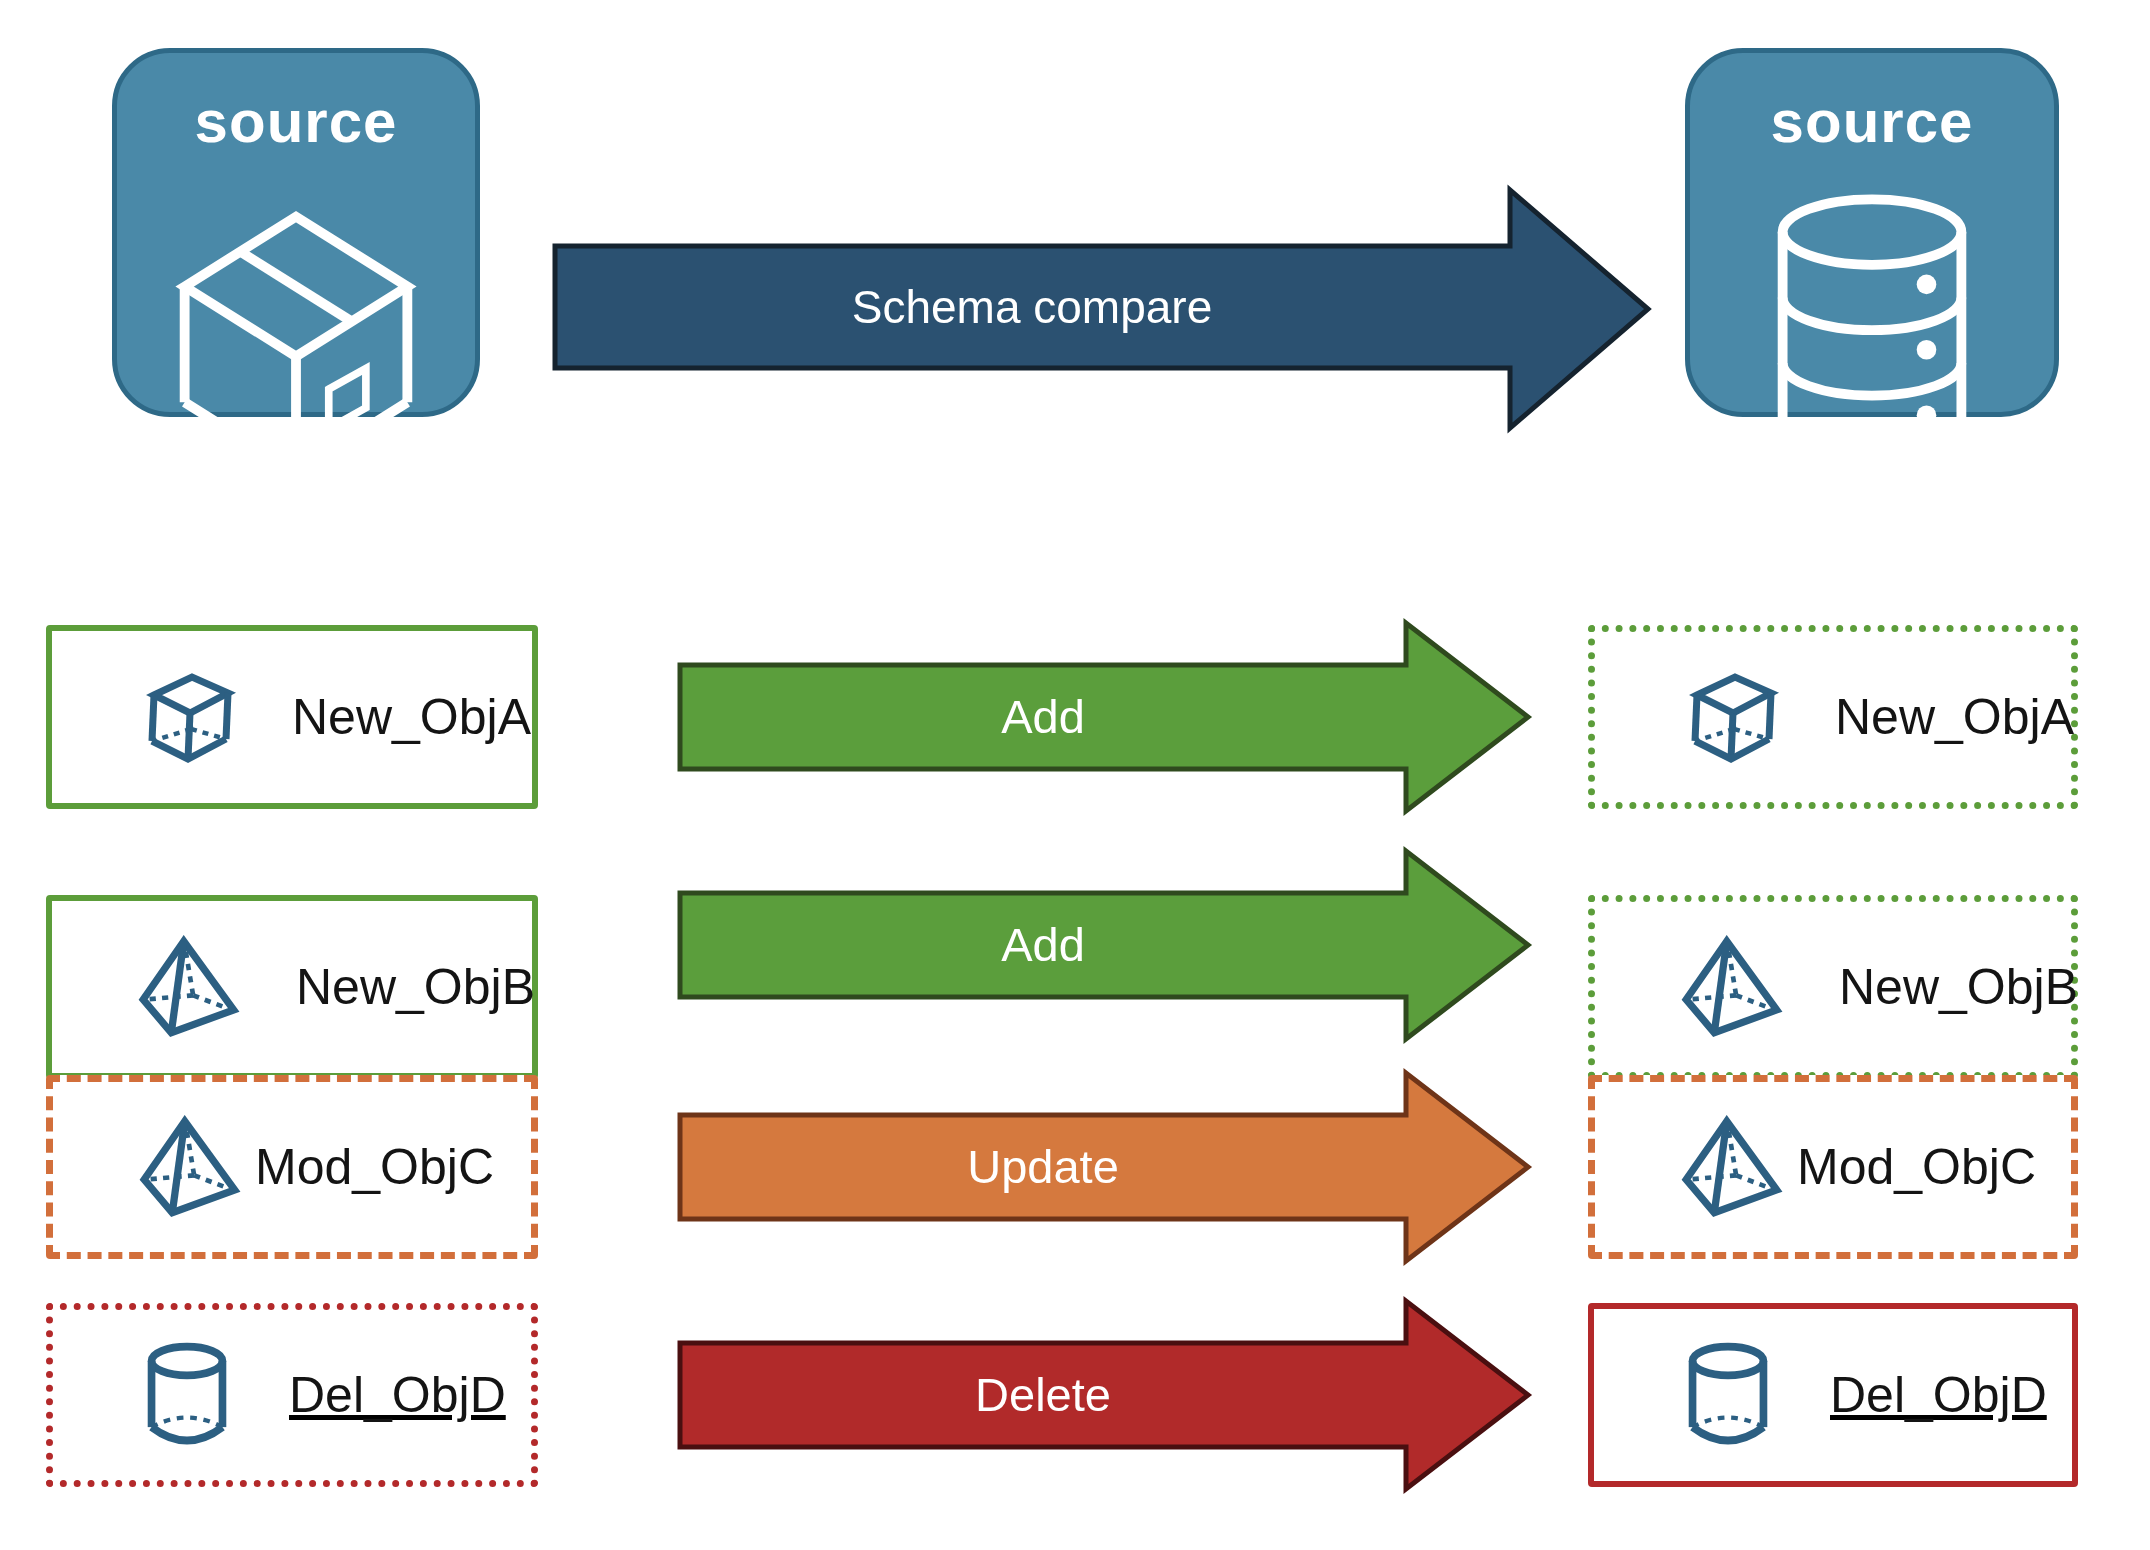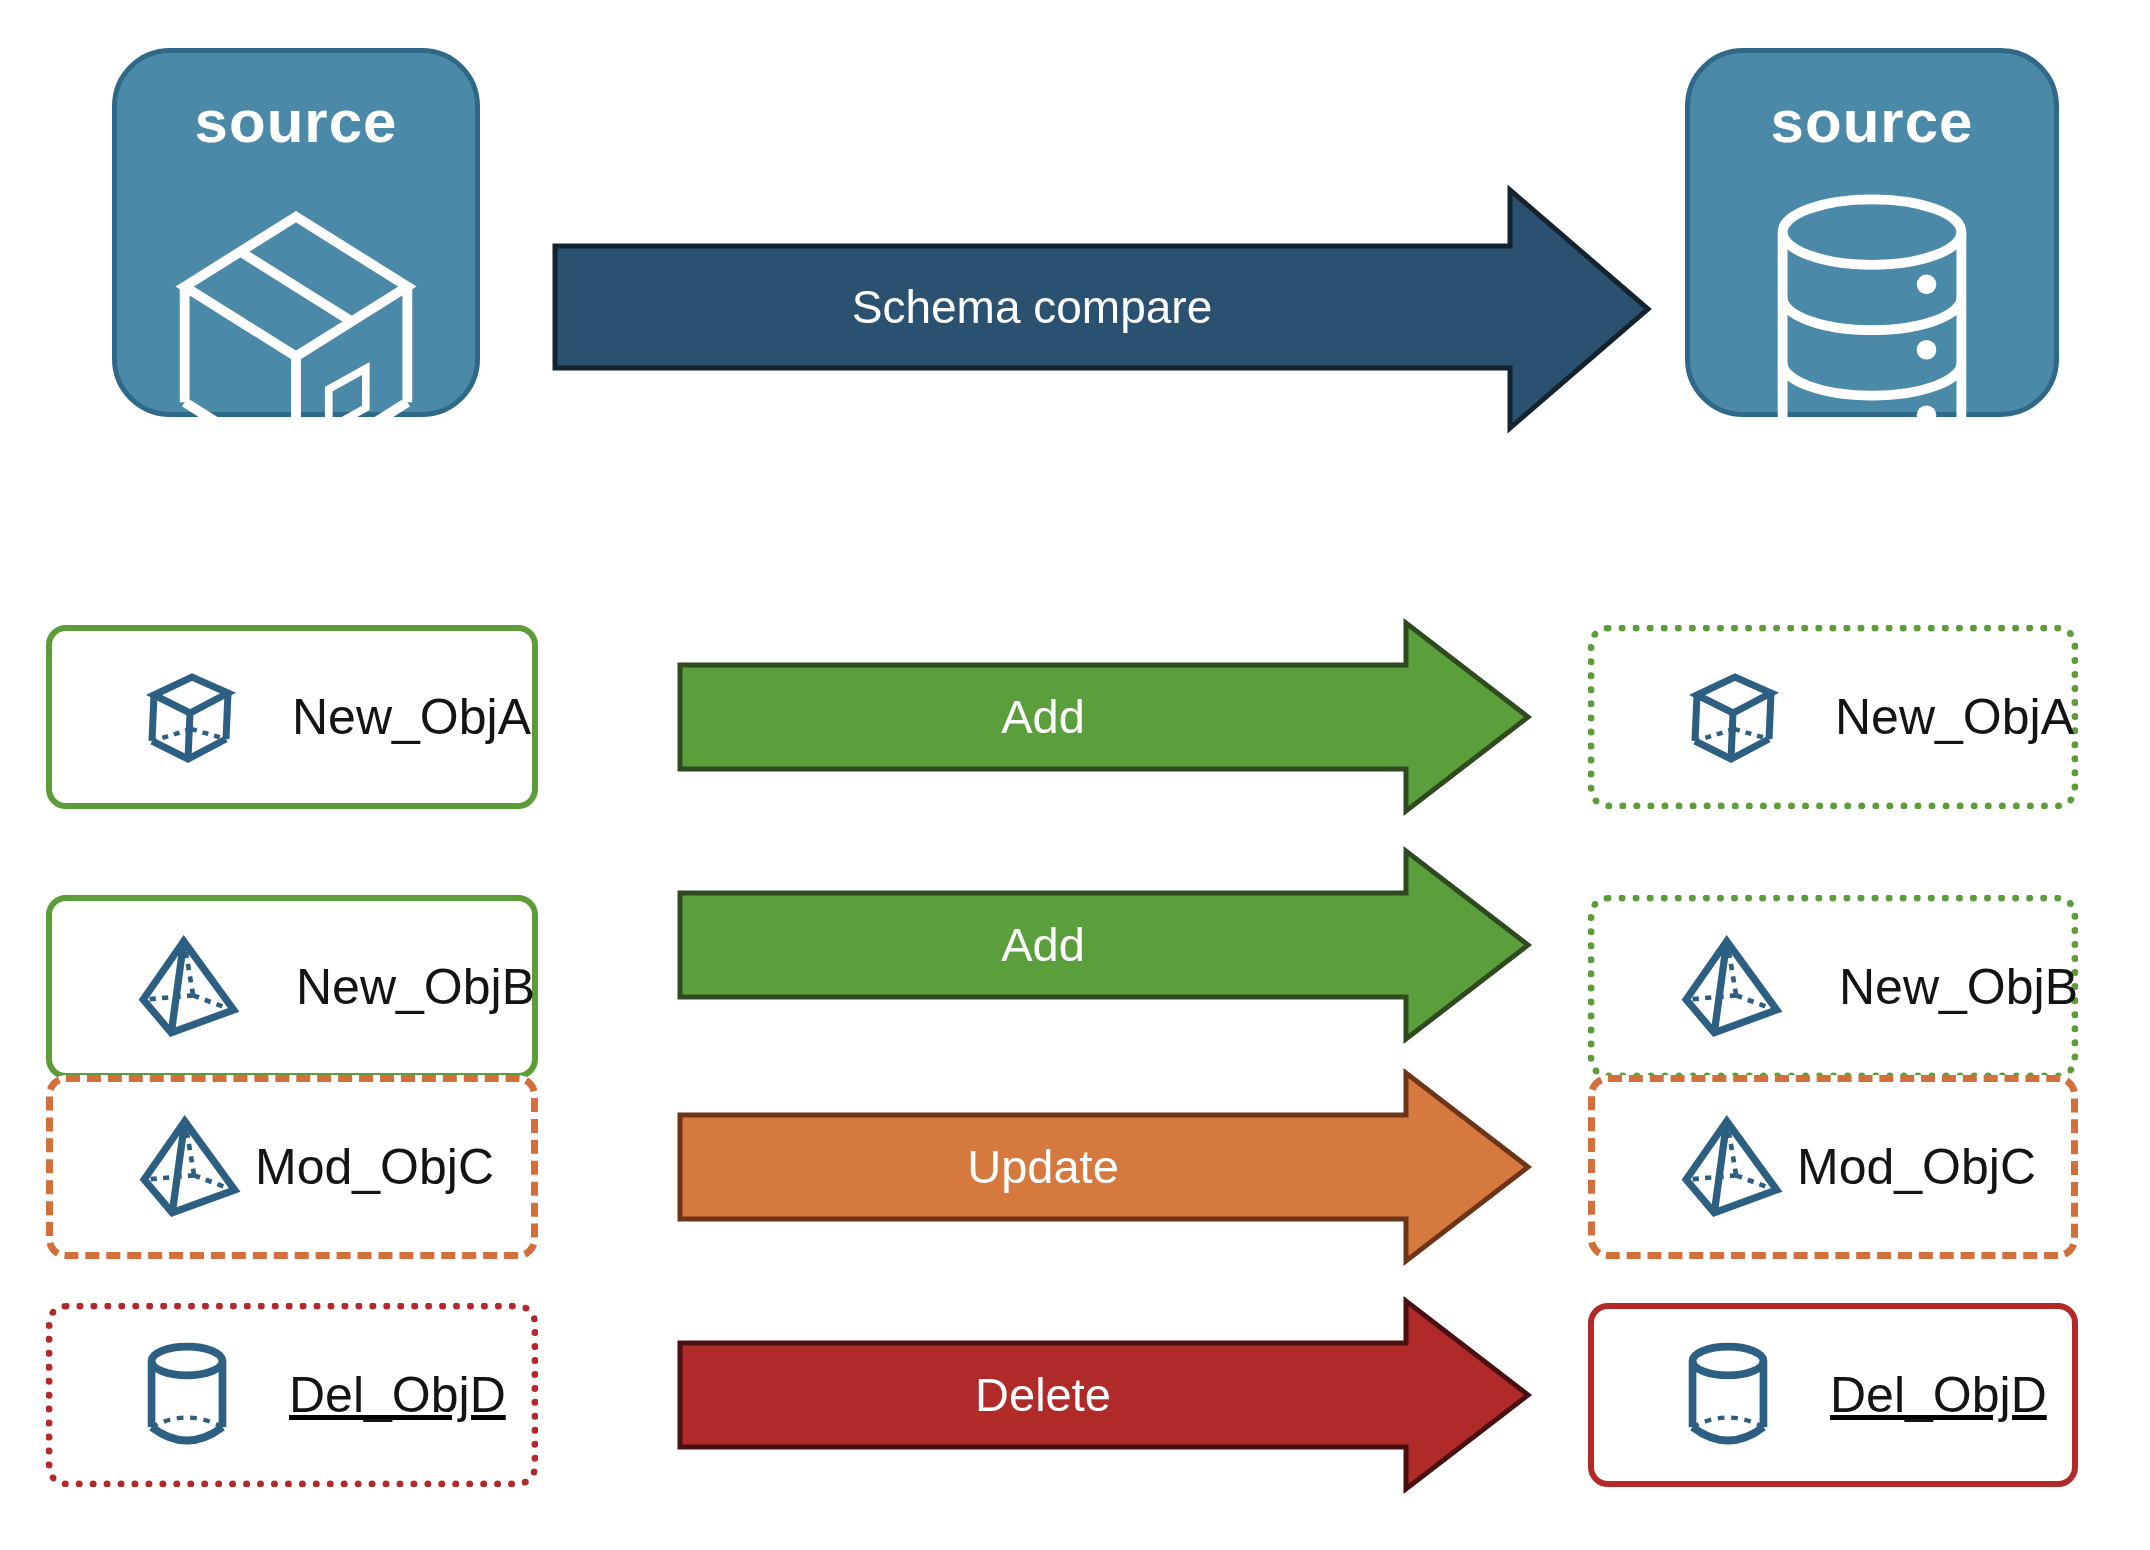--- a/index.html
+++ b/index.html
@@ -30,21 +30,21 @@
     margin-top:34px;
     letter-spacing:1px;
   }
   .node-icon{margin-top:30px;flex-shrink:0;}
 
   
   .obj-box{
     position:absolute;
     width:492px;height:184px;
     background:#ffffff;
-    border-radius:20px;
+    border-radius:4px;
     box-sizing:border-box;
     display:flex;align-items:center;
     padding-left:86px;
     gap:54px;
   }
   .col-left{left:46px;}
   .col-right{left:1588px;width:490px;}
   .row-0{top:625px;}
   .row-1{top:895px;}
   .row-2{top:1075px;}

